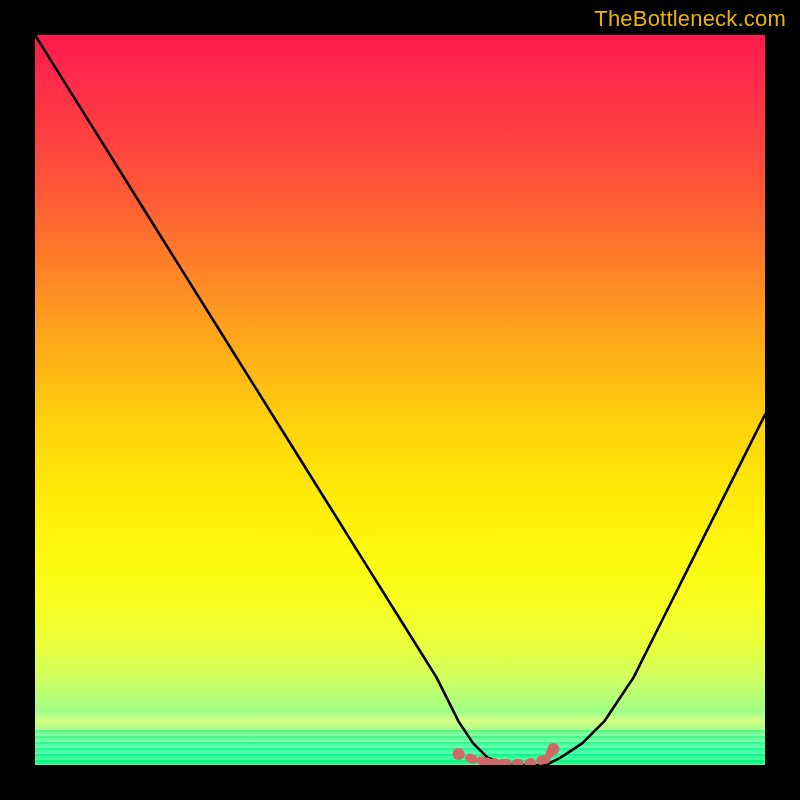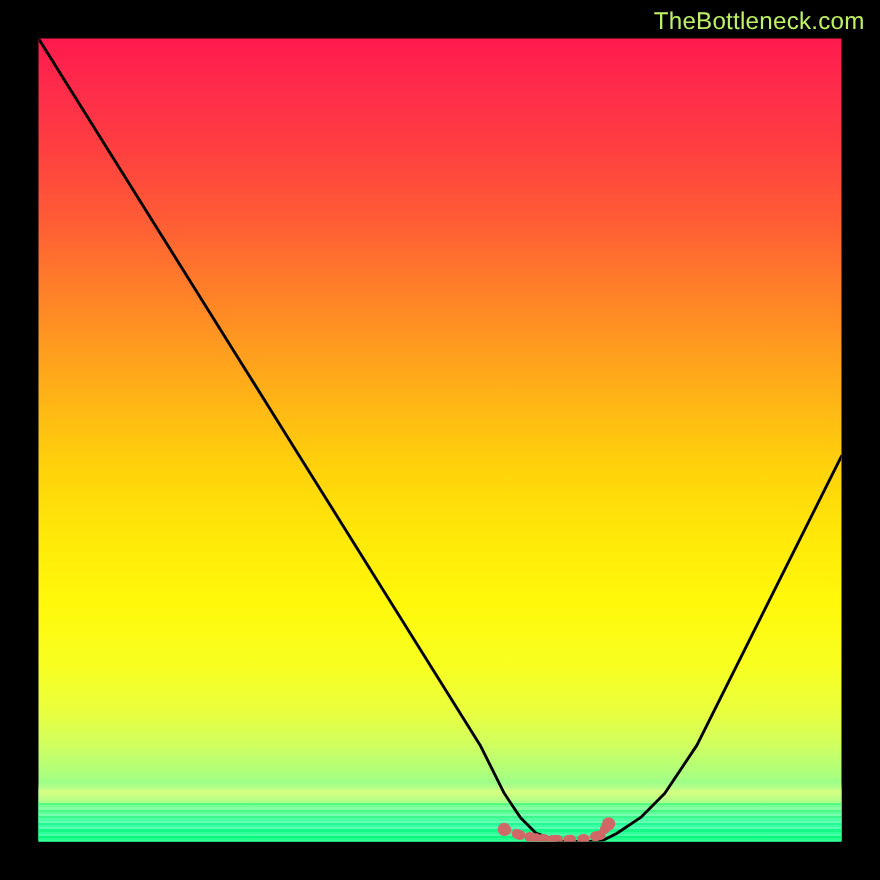--- a/index.html
+++ b/index.html
@@ -8,21 +8,21 @@
     height: 800px;
     background: #000;
     position: relative;
     font-family: Arial, sans-serif;
     overflow: hidden;
   }
   .watermark {
     position: absolute;
     top: 6px;
     right: 14px;
-    color: #bef264;
+    color: #eab308;
     font-size: 22px;
     font-weight: 500;
     z-index: 10;
     letter-spacing: 0.2px;
   }
   .plot {
     position: absolute;
     left: 35px;
     top: 35px;
     width: 730px;

